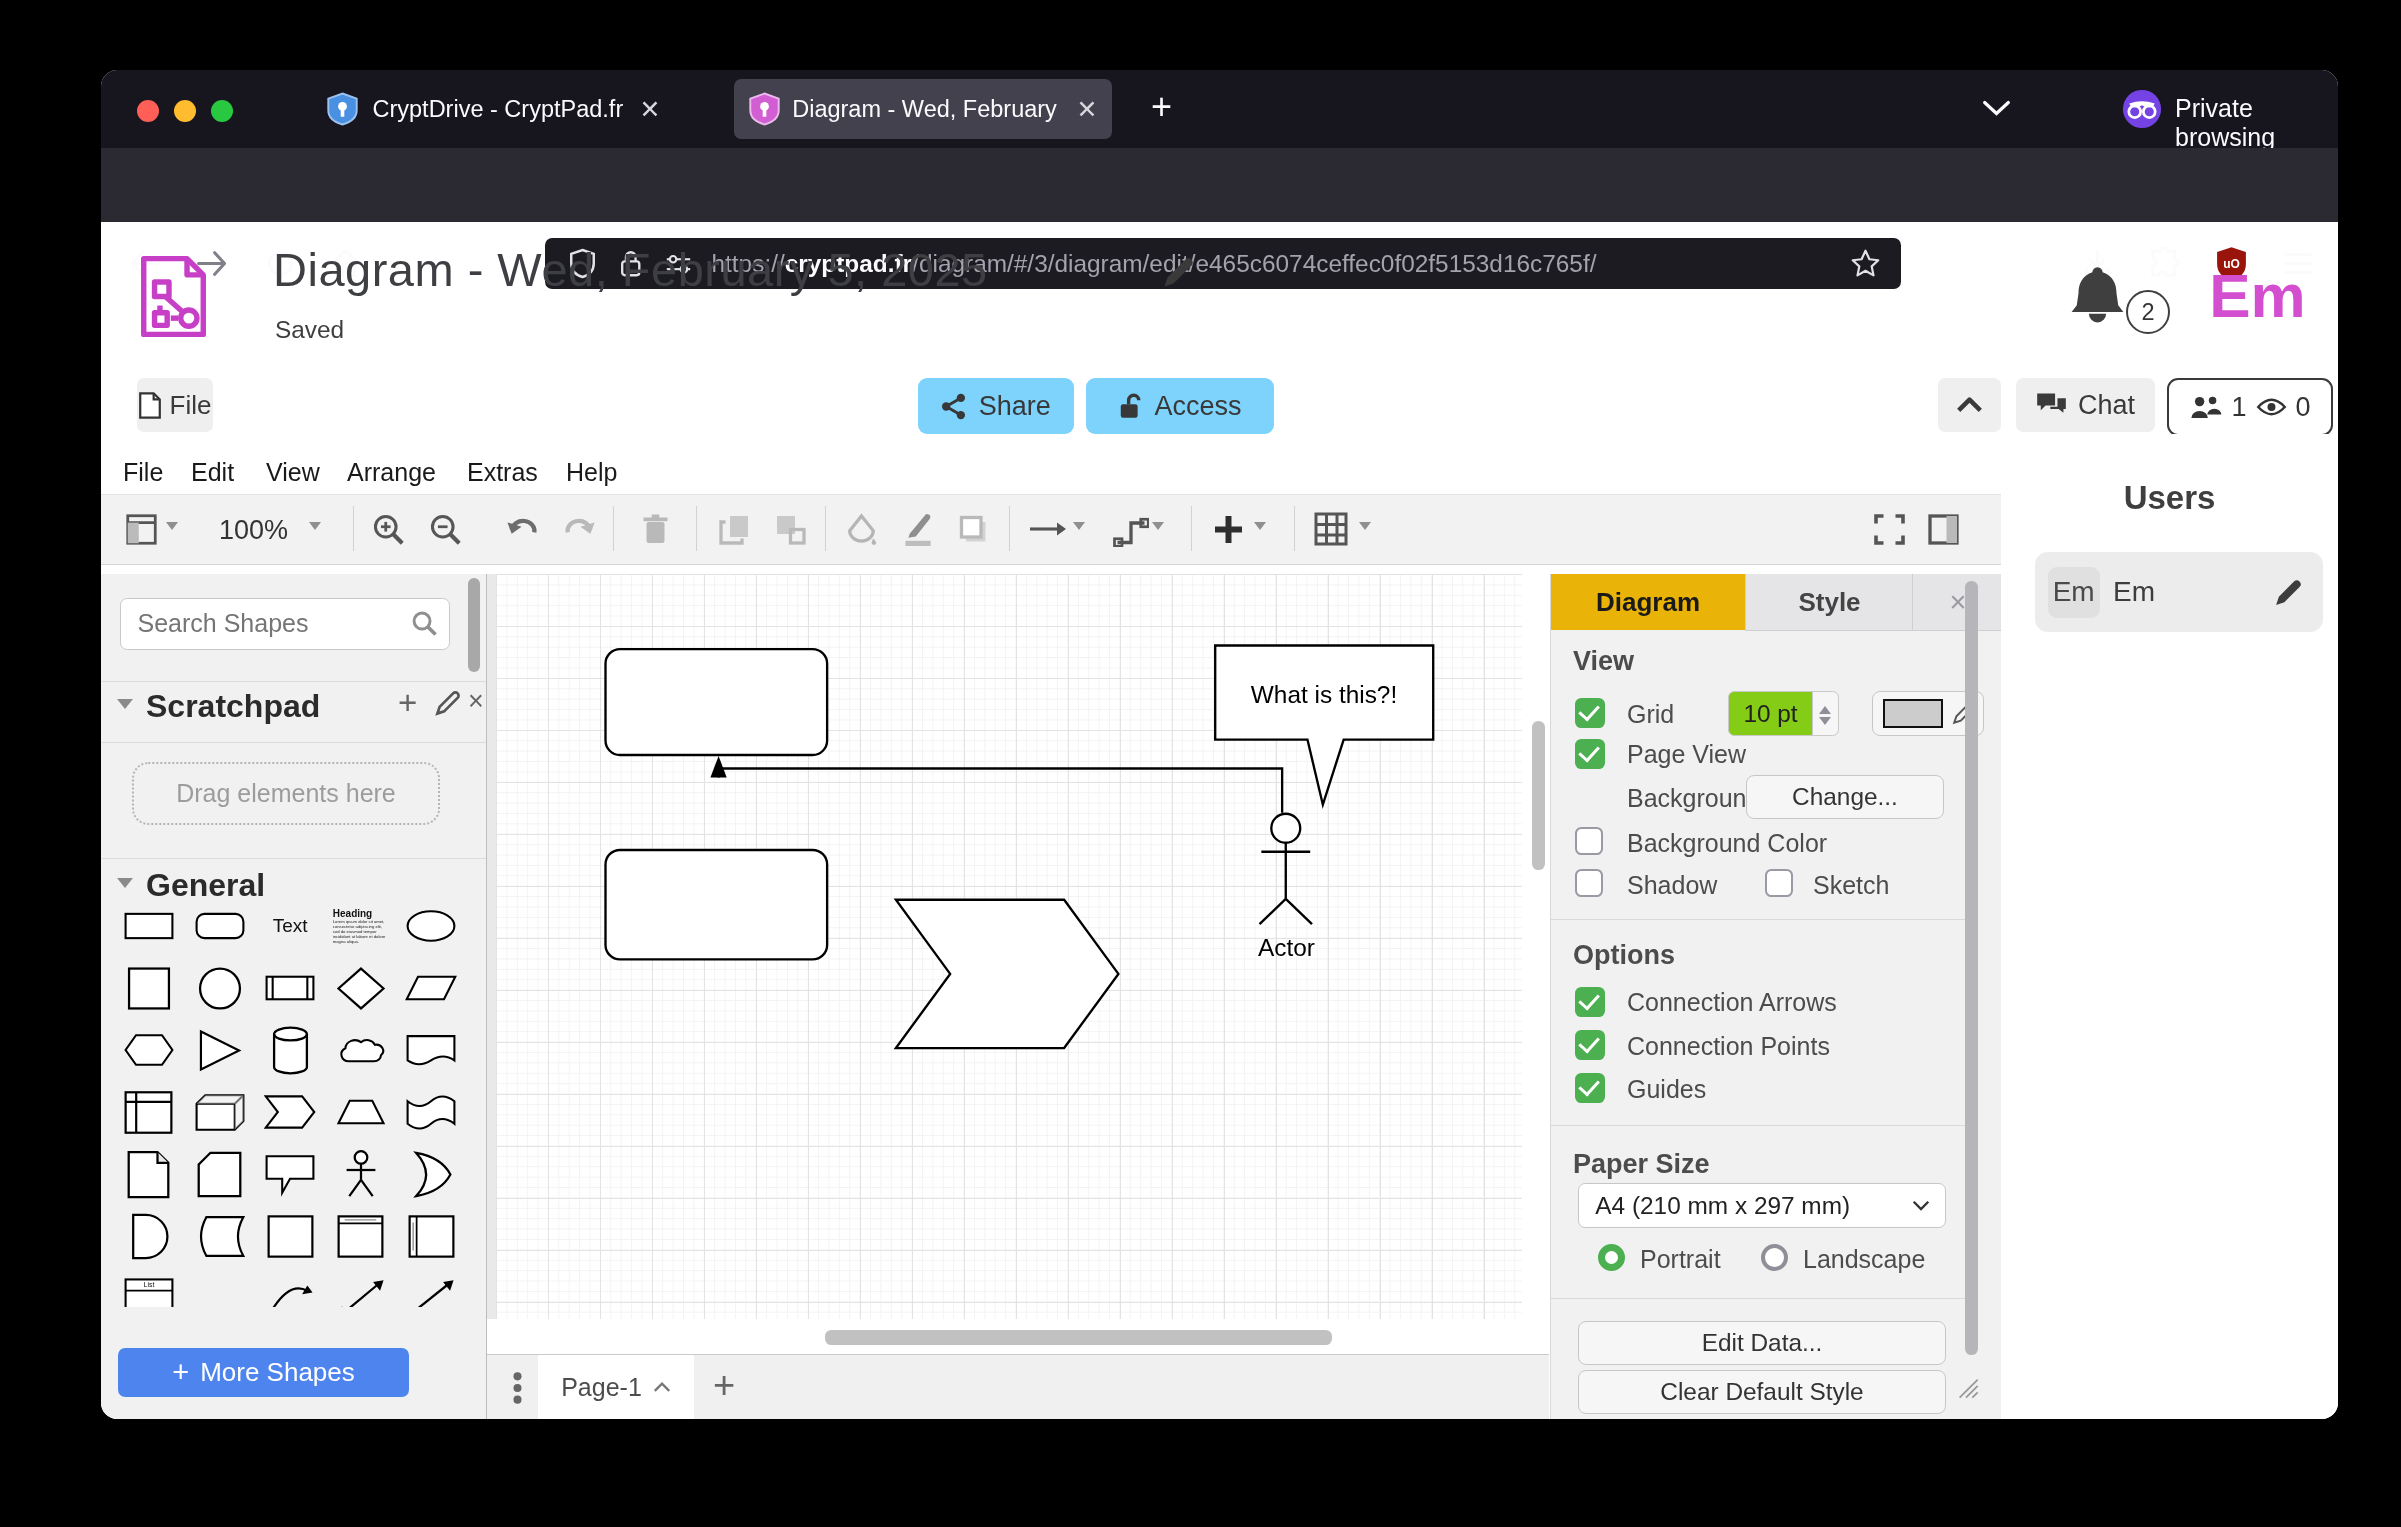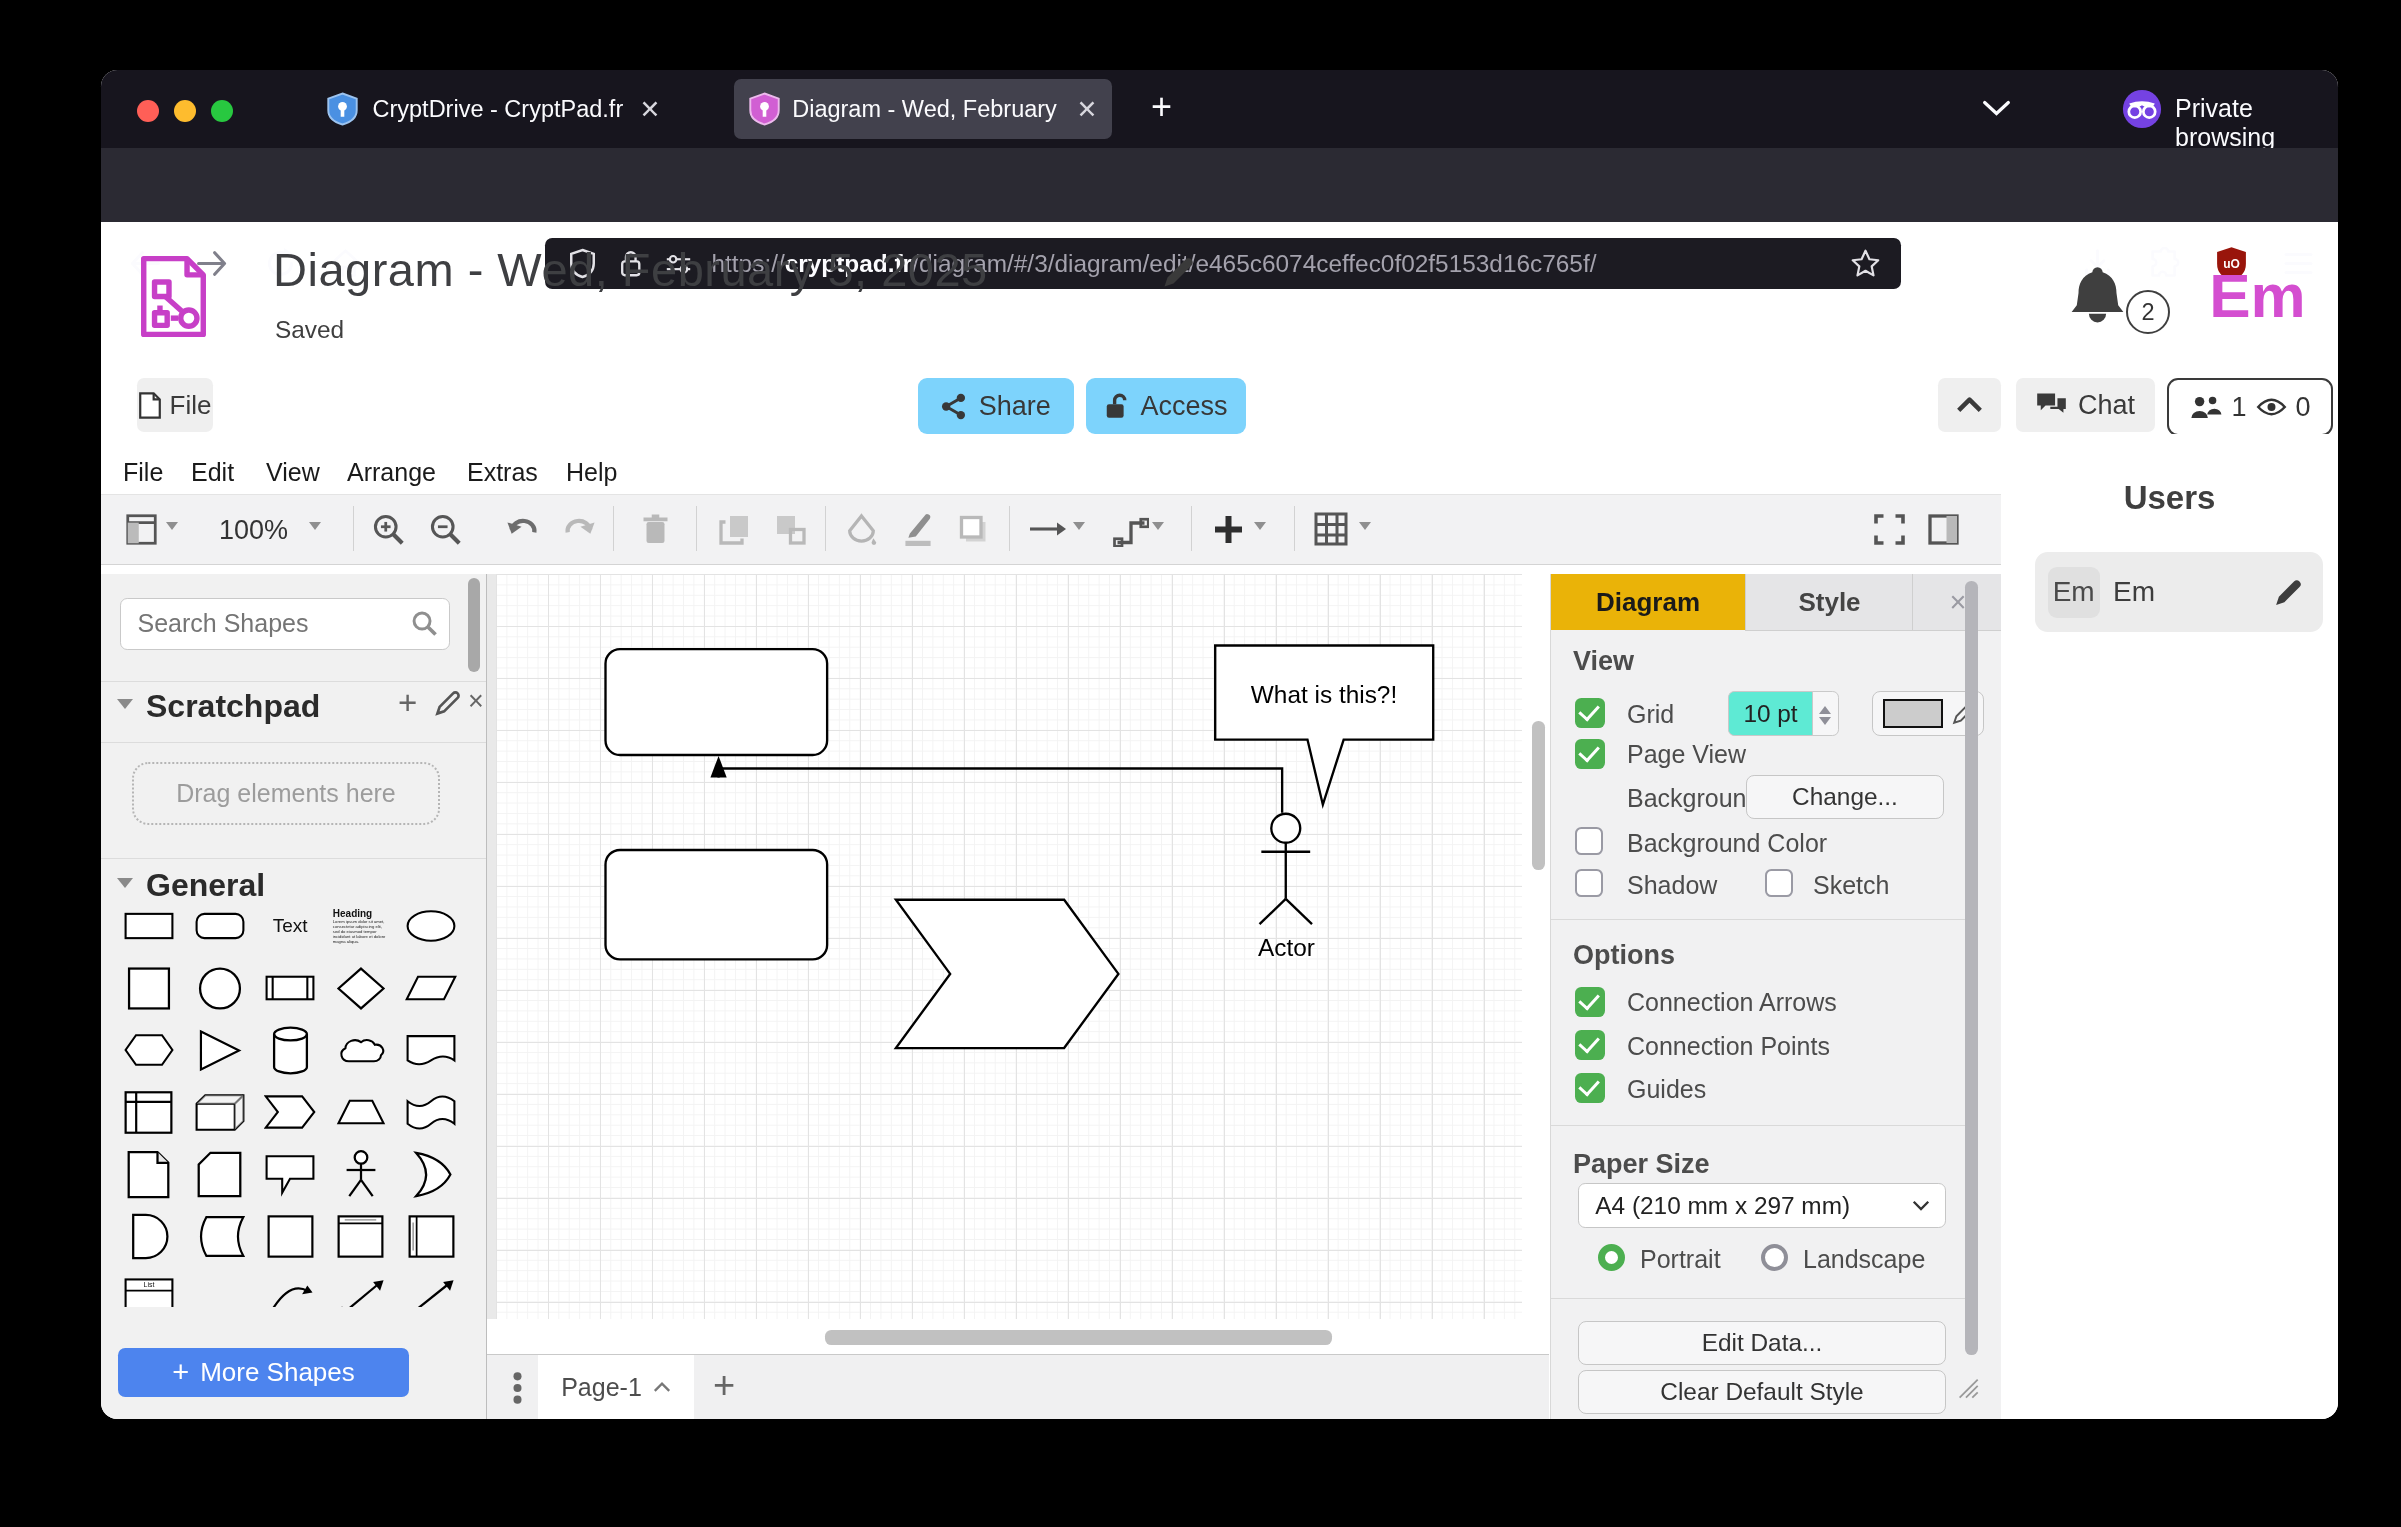--- a/index.html
+++ b/index.html
@@ -216,21 +216,21 @@
 
   <div class="btn-pink abs" style="left:817px;top:308px;width:156px;height:56px;gap:12.7px;">
     <svg width="25" height="27" viewBox="0 0 20 22">
       <circle cx="16" cy="4" r="3.4" fill="#383838"></circle>
         <circle cx="4" cy="11" r="3.4" fill="#383838"></circle>
         <circle cx="16" cy="18" r="3.4" fill="#383838"></circle>
       <path d="M4 11 L16 4 M4 11 L16 18" stroke="#383838" stroke-width="2.4"></path>
     </svg>
     <span>Share</span>
   </div>
-  <div class="btn-pink abs" style="left:985px;top:308px;width:160px;height:56px;gap:12.7px;">
+  <div class="btn-pink abs" style="left:985px;top:308px;width:188px;height:56px;gap:12.7px;">
     <svg width="23.5" height="27" viewBox="0 0 20 24">
       <rect x="2" y="10" width="15" height="12" rx="2" fill="#383838"></rect>
       <path d="M9 10 V6.5 a4.5 4.5 0 0 1 9 0" fill="none" stroke="#383838" stroke-width="3"></path>
     </svg>
     <span>Access</span>
   </div>
 
   <div class="btn-gray abs" style="left:1837px;top:308px;width:63px;height:54px;">
     <svg width="27" height="18" viewBox="0 0 30 20">
         <path d="M3 16 L15 4 L27 16" stroke="#3a3a3a" stroke-width="5" fill="none" stroke-linejoin="round"></path>
@@ -656,21 +656,21 @@
 
   <div class="fpanel">
     <div class="ftab" style="left:0;width:194px;background:#eab308;font-weight:bold;color:#1a1a1a;">Diagram</div>
     <div class="ftab" style="left:194px;width:167px;background:#e5e5e7;border-bottom:0.9px solid #cfcfcf;border-left:0.9px solid #cfcfcf;color:#444;font-weight:bold;">Style</div>
     <div class="ftab" style="left:361px;width:90px;background:#e5e5e7;border-bottom:0.9px solid #cfcfcf;border-left:0.9px solid #cfcfcf;color:#9a9aa2;font-size:29px;">×</div>
 
     <div class="fhead abs" style="left:22px;top:72px;">View</div>
 
     <span class="cb cb-on" style="left:23.5px;top:124px;"></span>
     <span class="flabel abs" style="left:76px;top:126px;">Grid</span>
-    <div class="abs" style="left:177px;top:117px;width:83px;height:43px;background:#5eead4;border:0.9px solid #c9c9c9;border-radius:6.3px 0 0 6.3px;display:flex;align-items:center;justify-content:center;font-size:24.4px;color:#222;">10 pt</div>
+    <div class="abs" style="left:177px;top:117px;width:83px;height:43px;background:#84cc16;border:0.9px solid #c9c9c9;border-radius:6.3px 0 0 6.3px;display:flex;align-items:center;justify-content:center;font-size:24.4px;color:#222;">10 pt</div>
     <div class="abs" style="left:261px;top:117px;width:25px;height:43px;background:#f6f6f7;border:0.9px solid #c9c9c9;border-radius:0 6.3px 6.3px 0;">
       <div style="position:absolute;left:6.3px;top:8.1px;width:0;height:0;border:6.3px solid transparent;border-bottom:8.1px solid #8f8f98;"></div>
       <div style="position:absolute;left:6.3px;top:25px;width:0;height:0;border:6.3px solid transparent;border-top:8.1px solid #8f8f98;"></div>
     </div>
     <div class="fbtn abs" style="left:321px;top:117px;width:110px;height:43px;gap:9px;">
       <div style="width:56px;height:25px;background:#ccc;border:2.3px solid #111;"></div>
       <svg width="22" height="22" viewBox="0 0 20 20">
           <path d="M2 18 L4 12 L12 4 L16 8 L8 16 Z M12 4 L15 1 L19 5 L16 8" fill="none" stroke="#555" stroke-width="1.8"></path>
         </svg>
     </div>

